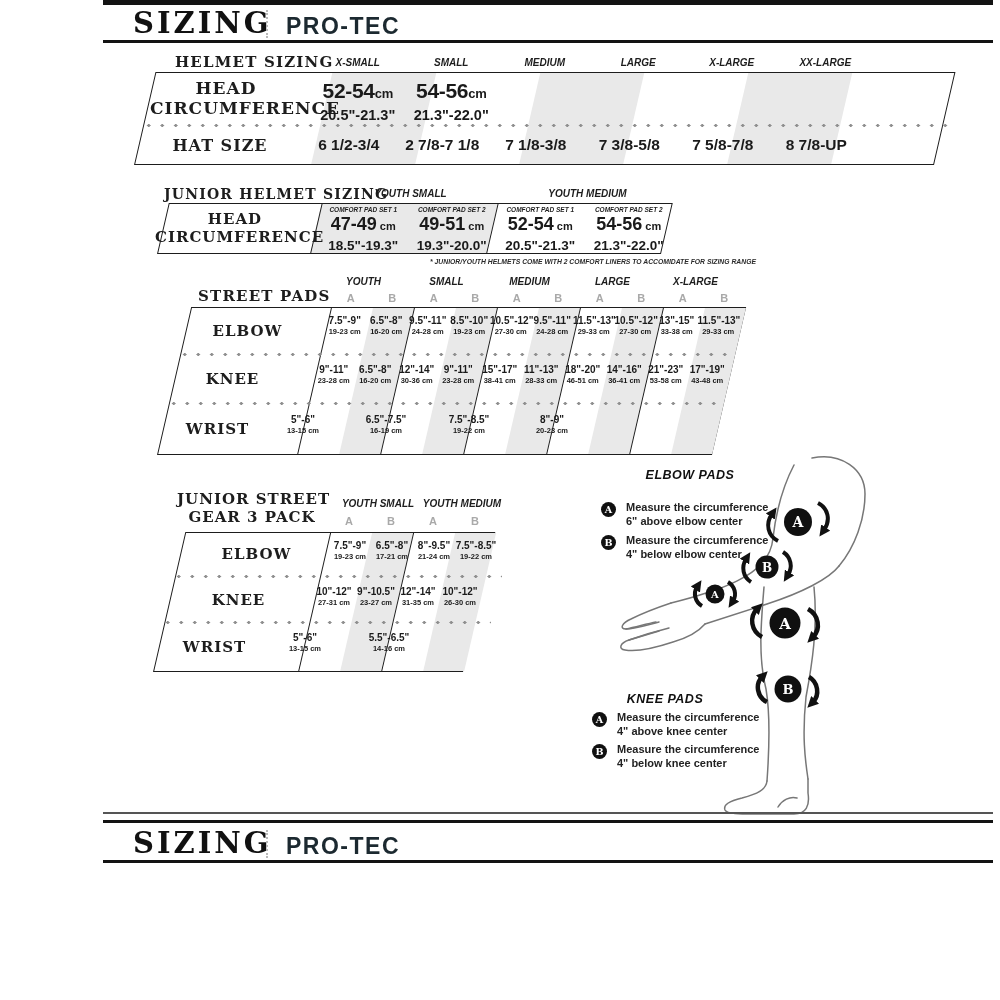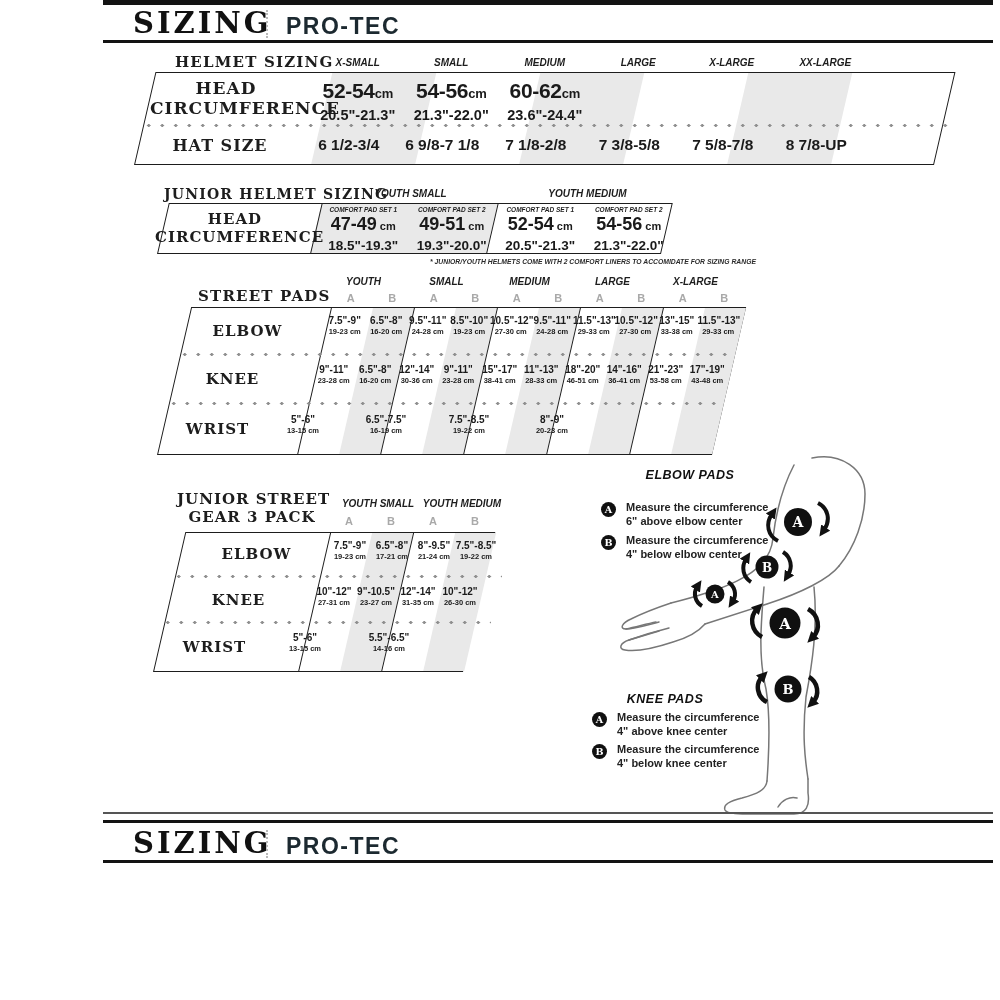--- a/index.html
+++ b/index.html
@@ -64,31 +64,27 @@
 </div>
 <div class="frow" style="left:311px;top:79px">
   <div class="fcell" style="width:93.5px">
       <div class="big"><span>52-54</span><span class="unit">cm</span></div>
       <div class="inch">20.5"-21.3"</div>
     </div>
   <div class="fcell" style="width:93.5px">
       <div class="big"><span>54-56</span><span class="unit">cm</span></div>
       <div class="inch">21.3"-22.0"</div>
     </div>
-  <div class="fcell" style="width:93.5px">
-      <div class="big"><span>60-62</span><span class="unit">cm</span></div>
-      <div class="inch">23.6"-24.4"</div>
-    </div>
 </div>
 <div class="dots" style="left:142px;top:123px;width:806px"></div>
 <div class="abs rowlab" style="left:150px;top:136px;width:140px;font-size:16px">HAT SIZE</div>
 <div class="frow" style="left:302px;top:136px">
   <div class="fcell hatv" style="width:93.5px">6 1/2-3/4</div>
-  <div class="fcell hatv" style="width:93.5px">6 9/8-7 1/8</div>
-  <div class="fcell hatv" style="width:93.5px">7 1/8-2/8</div>
+  <div class="fcell hatv" style="width:93.5px">2 7/8-7 1/8</div>
+  <div class="fcell hatv" style="width:93.5px">7 1/8-3/8</div>
   <div class="fcell hatv" style="width:93.5px">7 3/8-5/8</div>
   <div class="fcell hatv" style="width:93.5px">7 5/8-7/8</div>
   <div class="fcell hatv" style="width:93.5px">8 7/8-UP</div>
 </div>
 
 <div class="abs sec-title" style="left:164px;top:186px;font-size:14px">JUNIOR HELMET SIZING</div>
 <div class="frow" style="left:322px;top:188px">
   <div class="fcell colhdr" style="width:177px">YOUTH SMALL</div>
   <div class="fcell colhdr" style="width:177px">YOUTH MEDIUM</div>
 </div>

